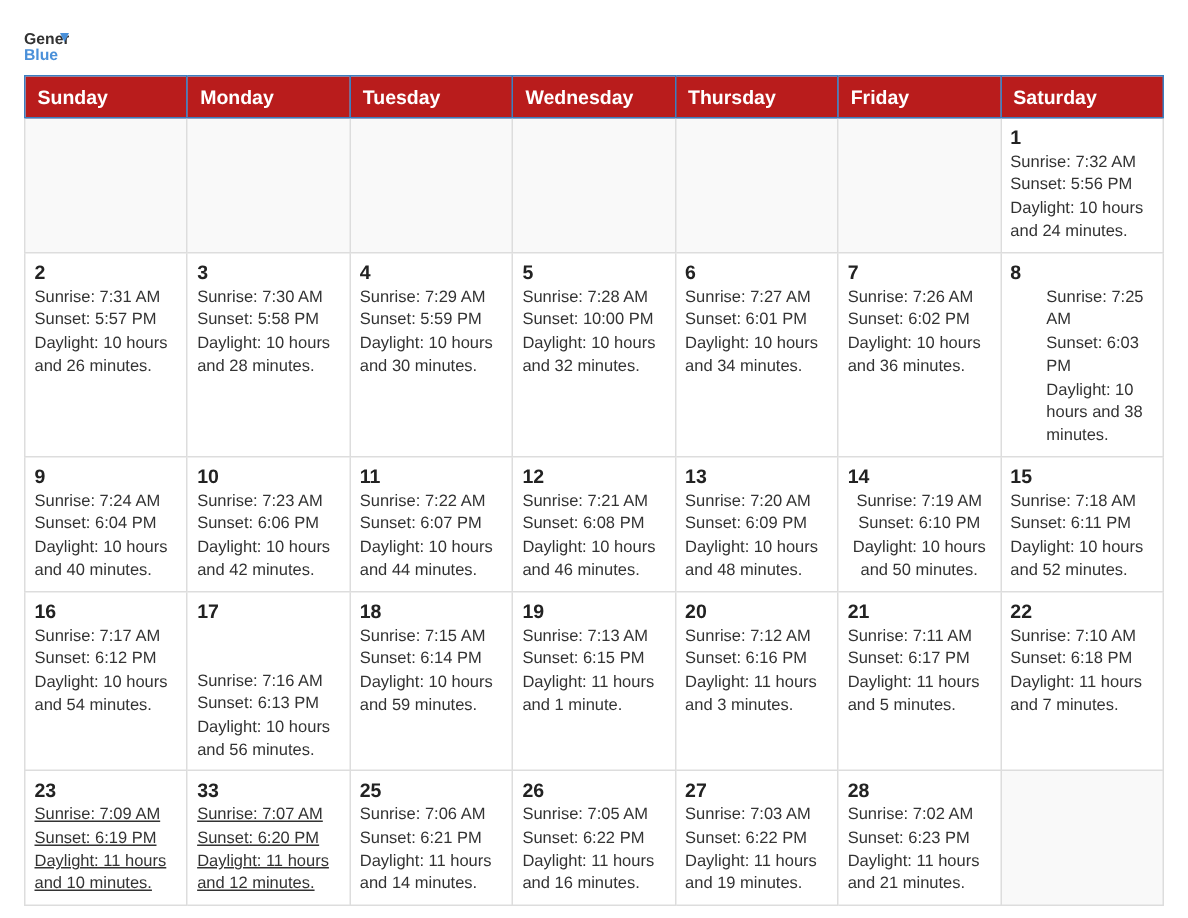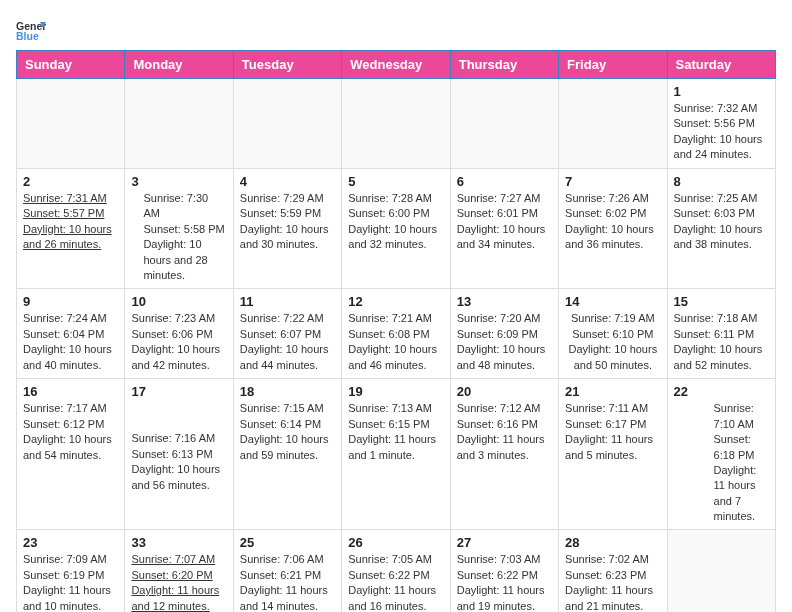--- a/index.html
+++ b/index.html
@@ -36,21 +36,21 @@
     .location {
       font-size: 15px;
       color: #444;
     }
     .calendar {
       width: 100%;
       border-collapse: collapse;
       border: 1px solid #ccc;
     }
     .calendar th {
-      background-color: #ec4899;
+      background-color: #b91c1c;
       color: #fff;
       text-align: left;
       padding: 6px 8px;
       font-size: 13px;
       border: 1px solid #3a7fc1;
     }
     .calendar td {
       vertical-align: top;
       padding: 5px 6px;
       border: 1px solid #ddd;
@@ -122,57 +122,57 @@
         <td>
           <div class="day-number">1</div>
           <div class="day-info" style="white-space: pre-line;">Sunrise: 7:32 AM
 Sunset: 5:56 PM
 Daylight: 10 hours and 24 minutes.</div>
         </td>
       </tr>
       <tr class="week-row">
         <td>
           <div class="day-number">2</div>
-          <div class="day-info" style="white-space: pre-line; text-decoration: underline;">Sunrise: 7:31 AM
+          <div class="day-info" style="white-space: pre-line;">Sunrise: 7:31 AM
 Sunset: 5:57 PM
 Daylight: 10 hours and 26 minutes.</div>
         </td>
         <td>
           <div class="day-number">3</div>
-          <div class="day-info" style="white-space: pre-line; margin-left: 12px;">Sunrise: 7:30 AM
+          <div class="day-info" style="white-space: pre-line;">Sunrise: 7:30 AM
 Sunset: 5:58 PM
 Daylight: 10 hours and 28 minutes.</div>
         </td>
         <td>
           <div class="day-number">4</div>
           <div class="day-info" style="white-space: pre-line;">Sunrise: 7:29 AM
 Sunset: 5:59 PM
 Daylight: 10 hours and 30 minutes.</div>
         </td>
         <td>
           <div class="day-number">5</div>
           <div class="day-info" style="white-space: pre-line;">Sunrise: 7:28 AM
-Sunset: 6:00 PM
+Sunset: 10:00 PM
 Daylight: 10 hours and 32 minutes.</div>
         </td>
         <td>
           <div class="day-number">6</div>
           <div class="day-info" style="white-space: pre-line;">Sunrise: 7:27 AM
 Sunset: 6:01 PM
 Daylight: 10 hours and 34 minutes.</div>
         </td>
         <td>
           <div class="day-number">7</div>
           <div class="day-info" style="white-space: pre-line;">Sunrise: 7:26 AM
 Sunset: 6:02 PM
 Daylight: 10 hours and 36 minutes.</div>
         </td>
         <td>
           <div class="day-number">8</div>
-          <div class="day-info" style="white-space: pre-line;">Sunrise: 7:25 AM
+          <div class="day-info" style="white-space: pre-line; margin-left: 24px;">Sunrise: 7:25 AM
 Sunset: 6:03 PM
 Daylight: 10 hours and 38 minutes.</div>
         </td>
       </tr>
       <tr class="week-row">
         <td>
           <div class="day-number">9</div>
           <div class="day-info" style="white-space: pre-line;">Sunrise: 7:24 AM
 Sunset: 6:04 PM
 Daylight: 10 hours and 40 minutes.</div>
@@ -246,29 +246,29 @@
 Daylight: 11 hours and 3 minutes.</div>
         </td>
         <td>
           <div class="day-number">21</div>
           <div class="day-info" style="white-space: pre-line;">Sunrise: 7:11 AM
 Sunset: 6:17 PM
 Daylight: 11 hours and 5 minutes.</div>
         </td>
         <td>
           <div class="day-number">22</div>
-          <div class="day-info" style="white-space: pre-line; margin-left: 40px;">Sunrise: 7:10 AM
+          <div class="day-info" style="white-space: pre-line;">Sunrise: 7:10 AM
 Sunset: 6:18 PM
 Daylight: 11 hours and 7 minutes.</div>
         </td>
       </tr>
       <tr class="week-row">
         <td>
           <div class="day-number">23</div>
-          <div class="day-info" style="white-space: pre-line;">Sunrise: 7:09 AM
+          <div class="day-info" style="white-space: pre-line; text-decoration: underline;">Sunrise: 7:09 AM
 Sunset: 6:19 PM
 Daylight: 11 hours and 10 minutes.</div>
         </td>
         <td>
           <div class="day-number">33</div>
           <div class="day-info" style="white-space: pre-line; text-decoration: underline;">Sunrise: 7:07 AM
 Sunset: 6:20 PM
 Daylight: 11 hours and 12 minutes.</div>
         </td>
         <td>

